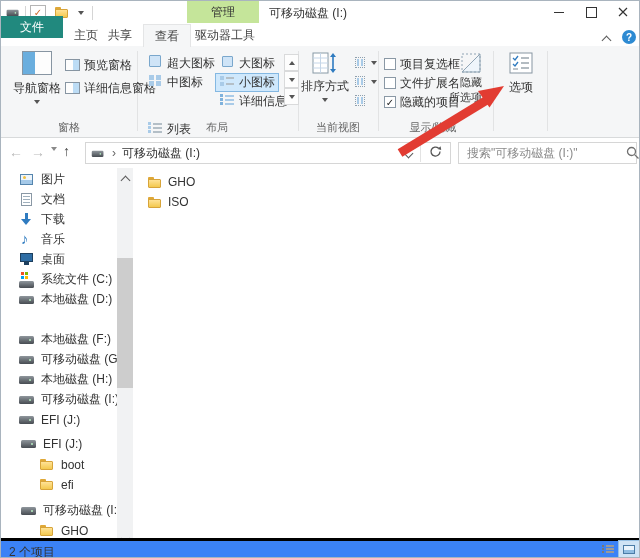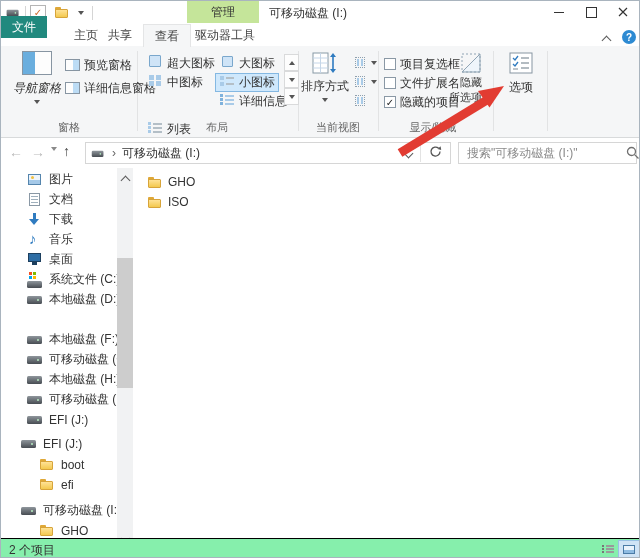--- a/index.html
+++ b/index.html
@@ -53,21 +53,21 @@
   .cv-ic::before{content:"";position:absolute;left:2px;top:0;width:10px;height:11px;border:1px dotted #8fa0ae;box-sizing:border-box;}
   .cv-ic::after{content:"";position:absolute;left:4px;top:2px;width:2px;height:7px;background:#a9cbe8;box-shadow:4px 0 0 #a9cbe8;}
   
   .addr-box{left:84px;top:141px;width:366px;height:22px;border:1px solid #d6d6d6;background:#fff;box-sizing:border-box;display:flex;align-items:center;}
   .search-box{left:457px;top:141px;width:179px;height:22px;border:1px solid #d6d6d6;background:#fff;box-sizing:border-box;display:flex;align-items:center;}
   .search-box input{flex:1;border:none;outline:none;font-family:inherit;font-size:12px;padding:0 4px 0 8px;color:#333;background:transparent;}
   .search-box input::placeholder{color:#8a8a8a;}
   .navarrow{font-size:14px;line-height:14px;}
   
   .nav-item{position:absolute;left:0;width:114px;height:19px;display:flex;align-items:center;gap:6px;
-            padding-left:26px;box-sizing:border-box;cursor:default;white-space:nowrap;}
+            padding-left:18px;box-sizing:border-box;cursor:default;white-space:nowrap;}
   .nav-item.t2{padding-left:20px;}
   .nav-item.t3{padding-left:38px;}
   .nicon{position:relative;width:16px;height:15px;flex:0 0 auto;}
   .nicon.drive::before{content:"";position:absolute;left:0;top:4px;width:15px;height:8px;border-radius:1.5px;background:linear-gradient(#8f969c,#474c52);}
   .nicon.drive::after{content:"";position:absolute;left:10px;top:7px;width:2px;height:2px;border-radius:50%;background:#b6eec0;}
   .nicon.sysdrive::before{content:"";position:absolute;left:2px;top:0;width:3px;height:3px;background:#f25022;box-shadow:4px 0 0 #7fba00,0 4px 0 #00a4ef,4px 4px 0 #ffb900;}
   .nicon.sysdrive::after{content:"";position:absolute;left:0;top:9px;width:15px;height:7px;border-radius:1.5px;background:linear-gradient(#8f969c,#474c52);}
   .nicon.folder::before{content:"";position:absolute;left:1px;top:2px;width:6px;height:3px;background:#dfa838;border-radius:1px 1px 0 0;}
   .nicon.folder::after{content:"";position:absolute;left:1px;top:4px;width:13px;height:9px;background:linear-gradient(#ffe296,#f3c94f);border:1px solid #d7a43a;border-radius:1px;box-sizing:border-box;}
   .nicon.pictures::before{content:"";position:absolute;left:1px;top:2px;width:13px;height:11px;border:1px solid #5585ad;background:linear-gradient(180deg,#eef5fb 50%,#a5c9e8 50%);box-sizing:border-box;}
@@ -79,21 +79,21 @@
   .nicon.music::before{content:"♪";position:absolute;left:2px;top:-2px;color:#2f7bc0;font-size:15px;}
   .nicon.desktop::before{content:"";position:absolute;left:1px;top:1px;width:13px;height:9px;border:1px solid #1d3f5e;background:#2e6da4;box-sizing:border-box;}
   .nicon.desktop::after{content:"";position:absolute;left:5px;top:10px;width:5px;height:3px;background:#1d3f5e;}
   
   .vscroll{left:116px;top:167px;width:16px;height:382px;background:#f1f2f3;}
   .chev{display:inline-block;width:6px;height:6px;border-right:1.5px solid #5a5a5a;border-bottom:1.5px solid #5a5a5a;}
   .chev.up{transform:rotate(-135deg);}
   .chev.down{transform:rotate(45deg);}
   
   .file-item{position:absolute;left:146px;width:90px;height:18px;display:flex;align-items:center;gap:5px;cursor:default;}
-  .statusbar{left:0;top:537px;width:100%;height:21px;background:#86efac;border-top:1px solid #000000;box-sizing:border-box;}
+  .statusbar{left:0;top:537px;width:100%;height:21px;background:#3b82f6;border-top:3px solid #000000;box-sizing:border-box;}
   .vt{position:absolute;width:20px;height:16px;border:1px solid transparent;display:flex;align-items:center;justify-content:center;}
   .vt.sel{background:#cfe3f5;border:1px solid #98c1e4;}
   .vt-list{position:relative;width:12px;height:10px;}
   .vt-list::before{content:"";position:absolute;left:0;top:1px;width:2px;height:2px;background:#777;box-shadow:0 3px 0 #777,0 6px 0 #777;}
   .vt-list::after{content:"";position:absolute;left:4px;top:1px;width:8px;height:2px;background:#9a9a9a;box-shadow:0 3px 0 #9a9a9a,0 6px 0 #9a9a9a;}
   .vt-thumb{width:12px;height:9px;border:1px solid #4a7ba6;background:linear-gradient(180deg,#eaf3fb 55%,#8fbce2 55%);box-sizing:border-box;}
 </style>
 </head>
 <body>
 
@@ -119,21 +119,21 @@
         <span style="width:9px;height:9px;border:1px solid #333;display:inline-block;"></span>
       </div>
     <div class="wbtn">
         <svg width="10" height="10">
           <path d="M1 1 L9 9 M9 1 L1 9" stroke="#333" stroke-width="1.2"></path>
         </svg>
       </div>
   </div>
 
   <div class="abs tabrow"></div>
-  <div class="tab tab-file" style="left:0;top:15px;width:46px;text-align:right;">
+  <div class="tab tab-file" style="left:0;top:15px;width:62px;text-align:right;">
       <span>文件</span>
     </div>
   <div class="tab" style="left:60px;top:23px;width:50px;">
       <span>主页</span>
     </div>
   <div class="tab" style="left:96px;top:23px;width:46px;">
       <span>共享</span>
     </div>
   <div class="tab tab-active" style="left:142px;top:23px;width:48px;box-sizing:border-box;">
       <span>查看</span>
@@ -148,21 +148,21 @@
 
   <div class="abs ribbon">
     <div class="gsep" style="left:136px;"></div>
     <div class="gsep" style="left:297px;"></div>
     <div class="gsep" style="left:377px;"></div>
     <div class="gsep" style="left:492px;"></div>
     <div class="gsep" style="left:546px;"></div>
 
     <div class="rb-big" style="left:8px;top:5px;width:56px;">
       <span class="ic-navpane"></span>
-      <span style="margin-top:5px;font-style:italic;">导航窗格</span>
+      <span style="margin-top:5px;">导航窗格</span>
       <span class="tri-down" style="margin-top:3px;"></span>
     </div>
     <div class="rb-small" style="left:64px;top:10px;">
       <span class="pane-sm"></span>
       <span>预览窗格</span>
     </div>
     <div class="rb-small" style="left:64px;top:33px;">
       <span class="pane-sm"></span>
       <span>详细信息窗格</span>
     </div>

